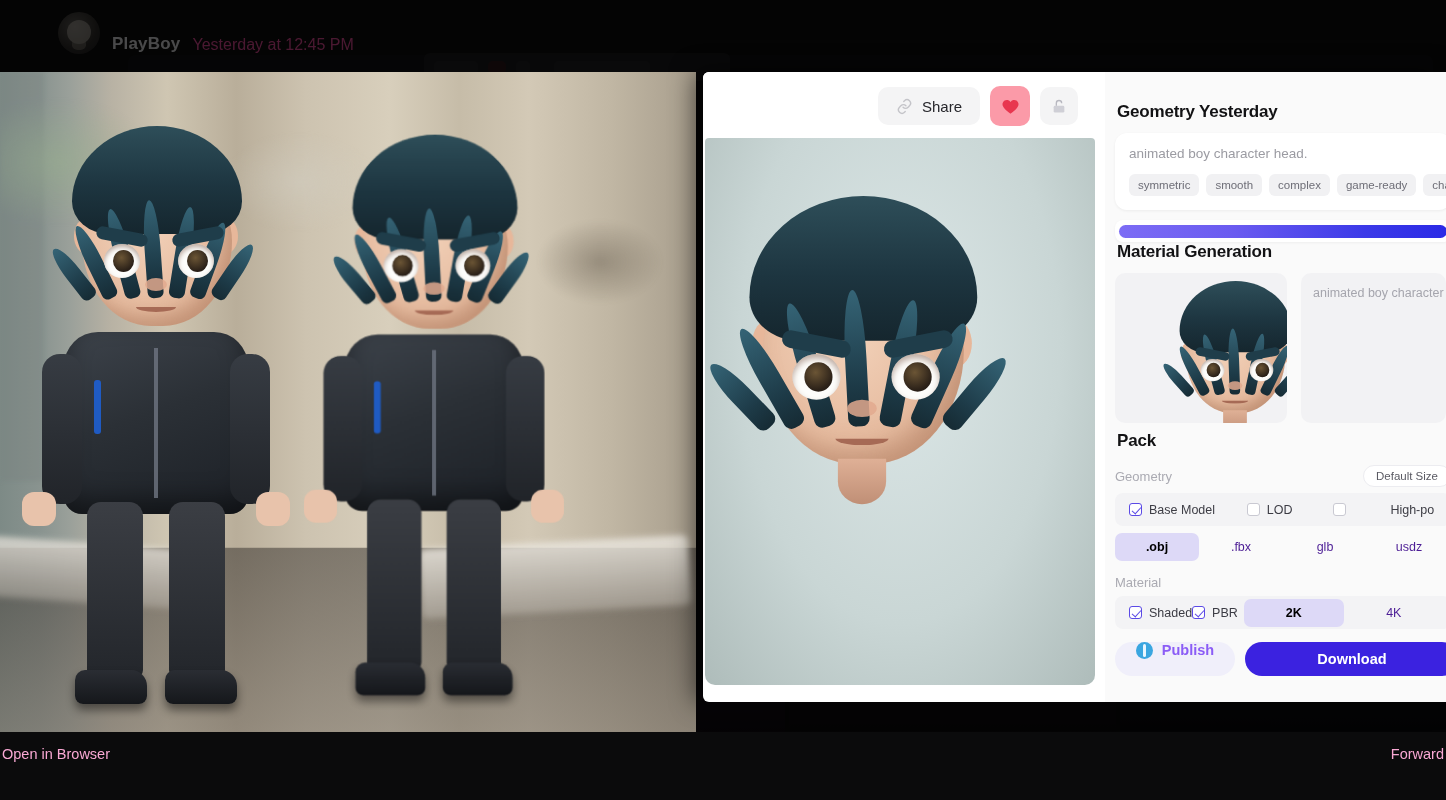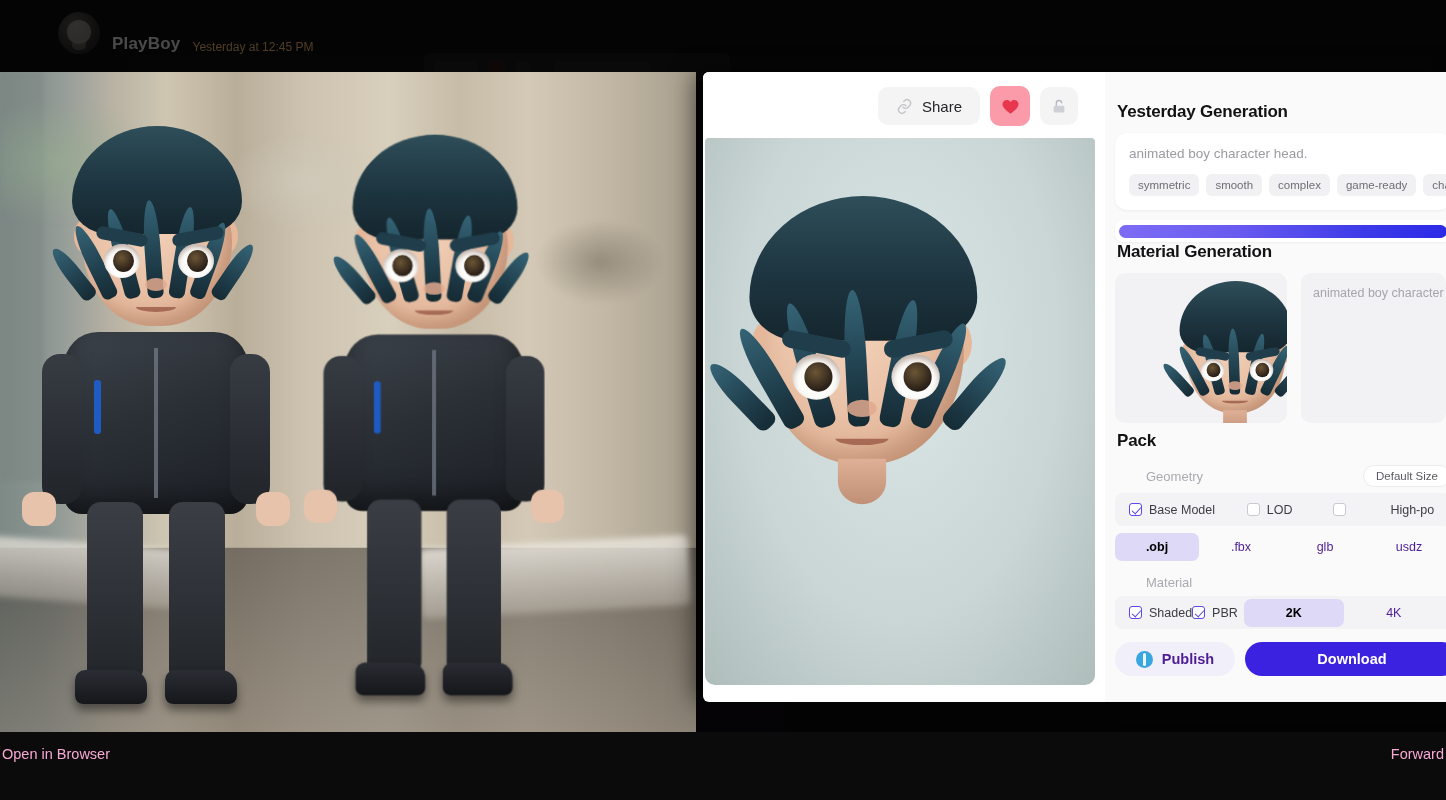--- a/index.html
+++ b/index.html
@@ -30,21 +30,21 @@
     content: ""; position: absolute; left: 9px; top: 8px;
     width: 24px; height: 24px; border-radius: 50%;
     background: #cfc9bd; opacity: .55;
   }
   .avatar::after {
     content: ""; position: absolute; left: 14px; top: 26px;
     width: 14px; height: 12px; border-radius: 40%;
     background: #8f897d; opacity: .5;
   }
   .msg-author { color: #e9e9ec; font-size: 17px; font-weight: 600; letter-spacing: .2px; }
-  .msg-time { color: #fdba74; font-size: 12px; }
+  .msg-time { color: #ec4899; font-size: 16px; }
 
   
   .bg-strip {
     position: absolute; left: 128px; top: 55px; width: 1305px; height: 640px;
     border-radius: 8px; overflow: hidden; opacity: .22;
     background:
       linear-gradient(180deg, #3a3a40 0%, #202026 100%);
   }
   .bg-thumbs { position: absolute; left: 128px; top: 690px; width: 1318px; height: 60px;
     display: flex; gap: 4px; opacity: .85; }
@@ -244,21 +244,21 @@
     width: 172px; height: 150px; background: #f2f2f4; border-radius: 10px;
     position: relative; overflow: hidden; flex: none;
   }
   .mat-thumb .pv-head2 { position: absolute; left: 50%; top: 8px; margin-left: -64px; transform: scale(0.66); transform-origin: 50% 0; }
   .mat-textarea {
     flex: 1; background: #f2f2f4; border-radius: 10px; padding: 13px 12px;
     font-size: 12.5px; color: #a5a5ad; overflow: hidden; white-space: nowrap;
   }
 
   .row-head { display: flex; align-items: center; justify-content: space-between; width: 336px; margin: 14px 0 6px; }
-  .row-label { font-size: 13px; color: #aaaab2; margin-left: 31px; }
+  .row-label { font-size: 13px; color: #aaaab2; }
   .pill-btn {
     background: #fff; border: 1px solid #ececf0; border-radius: 13px;
     font-size: 11.5px; color: #5a5a63; padding: 4px 12px; cursor: pointer;
   }
   .opt-row {
     display: flex; align-items: center; width: 336px; height: 33px;
     background: #f3f3f5; border-radius: 8px; padding: 0 14px; gap: 0;
   }
   .opt-item { display: flex; align-items: center; gap: 7px; font-size: 12.5px; color: #3c3c44; }
   .opt-item.i1 { width: 125px; }
@@ -276,23 +276,23 @@
     padding: 7px 0; border-radius: 7px; cursor: pointer;
   }
   .seg.active { background: #ddd9f7; color: #000000; font-weight: 600; }
 
   .opt-row.material { margin-top: 6px; }
   .mat-seg { display: flex; align-items: center; margin-left: 6px; }
   .mat-seg .seg { min-width: 100px; }
 
   .footer-btns { display: flex; gap: 10px; margin-top: 13px; width: 344px; }
   .btn-publish {
-    display: flex; align-items: center; justify-content: center; gap: 9px;
+    display: flex; justify-content: center; gap: 9px;
     width: 120px; height: 34px; border-radius: 17px; background: #f0effa;
-    color: #4c1d95; font-size: 14.5px; font-weight: 700; cursor: pointer;
+    color: #8b5cf6; font-size: 14.5px; font-weight: 700; cursor: pointer;
   }
   .btn-download {
     flex: 1; height: 34px; border-radius: 17px; background: #3b22e0;
     color: #fff; font-size: 14.5px; font-weight: 700; cursor: pointer;
     display: flex; align-items: center; justify-content: center;
   }
   .icon-globe {
     width: 17px; height: 17px; border-radius: 50%;
     background: #3aa6e0; position: relative; flex: none;
   }
@@ -475,21 +475,21 @@
             </div>
           <div class="fig-nose"></div>
           <div class="fig-mouth"></div>
           <div class="pv-neck"></div>
         </div>
       </div>
     </div>
 
     <div class="settings">
 
-      <div class="sec-title">Yesterday Generation</div>
+      <div class="sec-title">Geometry Yesterday</div>
 
       <div class="prompt-card">
         <div class="prompt-text">animated boy character head.</div>
         <div class="tag-row">
           <span class="tag">symmetric</span>
           <span class="tag">smooth</span>
           <span class="tag">complex</span>
           <span class="tag">game-ready</span>
           <span class="tag">character</span>
         </div>

